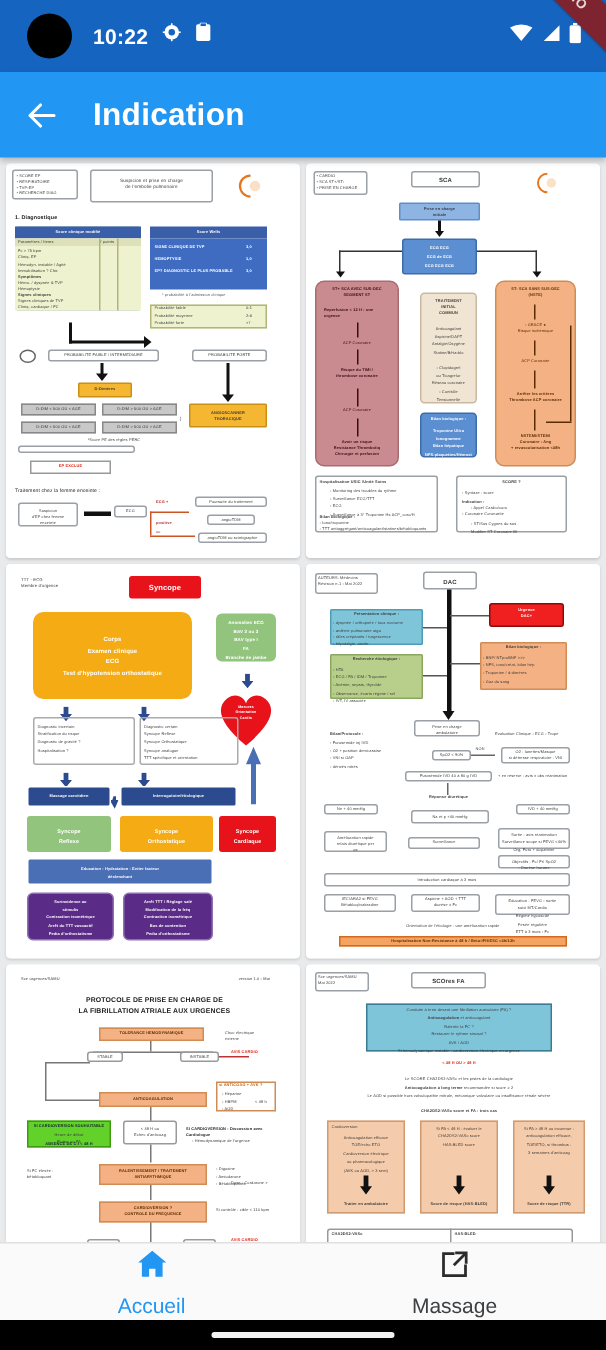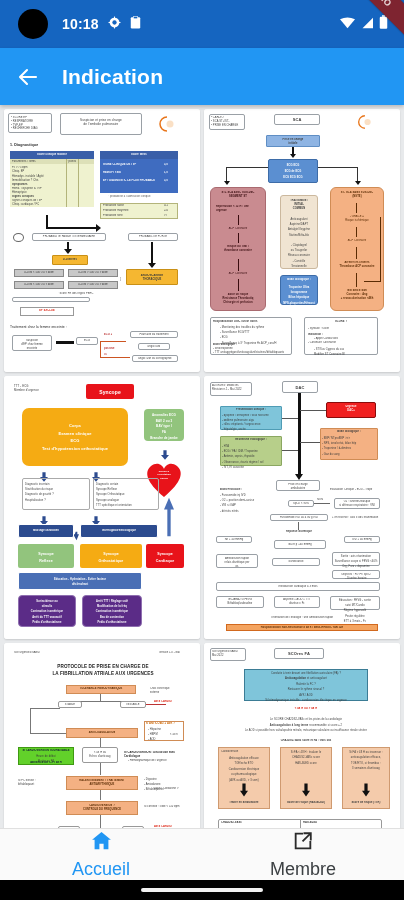--- a/index.html
+++ b/index.html
@@ -75,35 +75,35 @@
 
   
   .bottom-nav {
     height: 52px; background: #fafafa; border-top: 1px solid #e0e0e0;
     display: flex; flex: 0 0 auto;
   }
   .nav-item {
     flex: 1; display: flex; flex-direction: column;
     align-items: center; justify-content: center; gap: 3px; cursor: pointer;
   }
-  .nav-label { font-size: 18px; }
+  .nav-label { font-size: 14px; }
   .nav-item.active .nav-label { color: #2196F3; }
   .nav-item.inactive .nav-label { color: #3c4043; }
 
   .gesture-area { height: 20px; background: #000; display: flex; align-items: center; justify-content: center; flex: 0 0 auto; }
   .gesture-bar { width: 122px; height: 4px; border-radius: 2px; background: #f1f1f1; }
 </style>
 </head>
 <body>
 
 <div class="phone">
 
   <div class="status-bar">
     <div class="camera-cutout"></div>
-    <span class="status-time">10:18</span>
+    <span class="status-time">10:22</span>
     <span class="status-left-icons">
       <span class="si">
         <svg width="13" height="13" viewBox="0 0 24 24">
             <circle cx="12" cy="12" r="9" fill="#fff"></circle>
             <circle cx="12" cy="12" r="4" fill="#1565C0"></circle>
             <rect x="11" y="1" width="2" height="5" fill="#fff"></rect>
             <rect x="11" y="18" width="2" height="5" fill="#fff"></rect>
             <rect x="1" y="11" width="5" height="2" fill="#fff"></rect>
             <rect x="18" y="11" width="5" height="2" fill="#fff"></rect>
           </svg>
@@ -590,21 +590,21 @@
       <span class="nav-label">Accueil</span>
     </div>
     <div class="nav-item inactive">
       <span>
         <svg width="22" height="22" viewBox="0 0 24 24">
             <path d="M4 4 h7 M4 4 v16 h16 v-7" stroke="#2b2b2b" stroke-width="2" fill="none" stroke-linecap="square"></path>
             <path d="M13.5 3.5 h7 v7" stroke="#2b2b2b" stroke-width="2" fill="none" stroke-linecap="square"></path>
             <path d="M20 4 L11.5 12.5" stroke="#2b2b2b" stroke-width="2" fill="none"></path>
           </svg>
       </span>
-      <span class="nav-label">Membre</span>
+      <span class="nav-label">Massage</span>
     </div>
   </div>
 
   <div class="gesture-area">
     <div class="gesture-bar"></div>
   </div>
 
 </div>
 
 </body></html>

